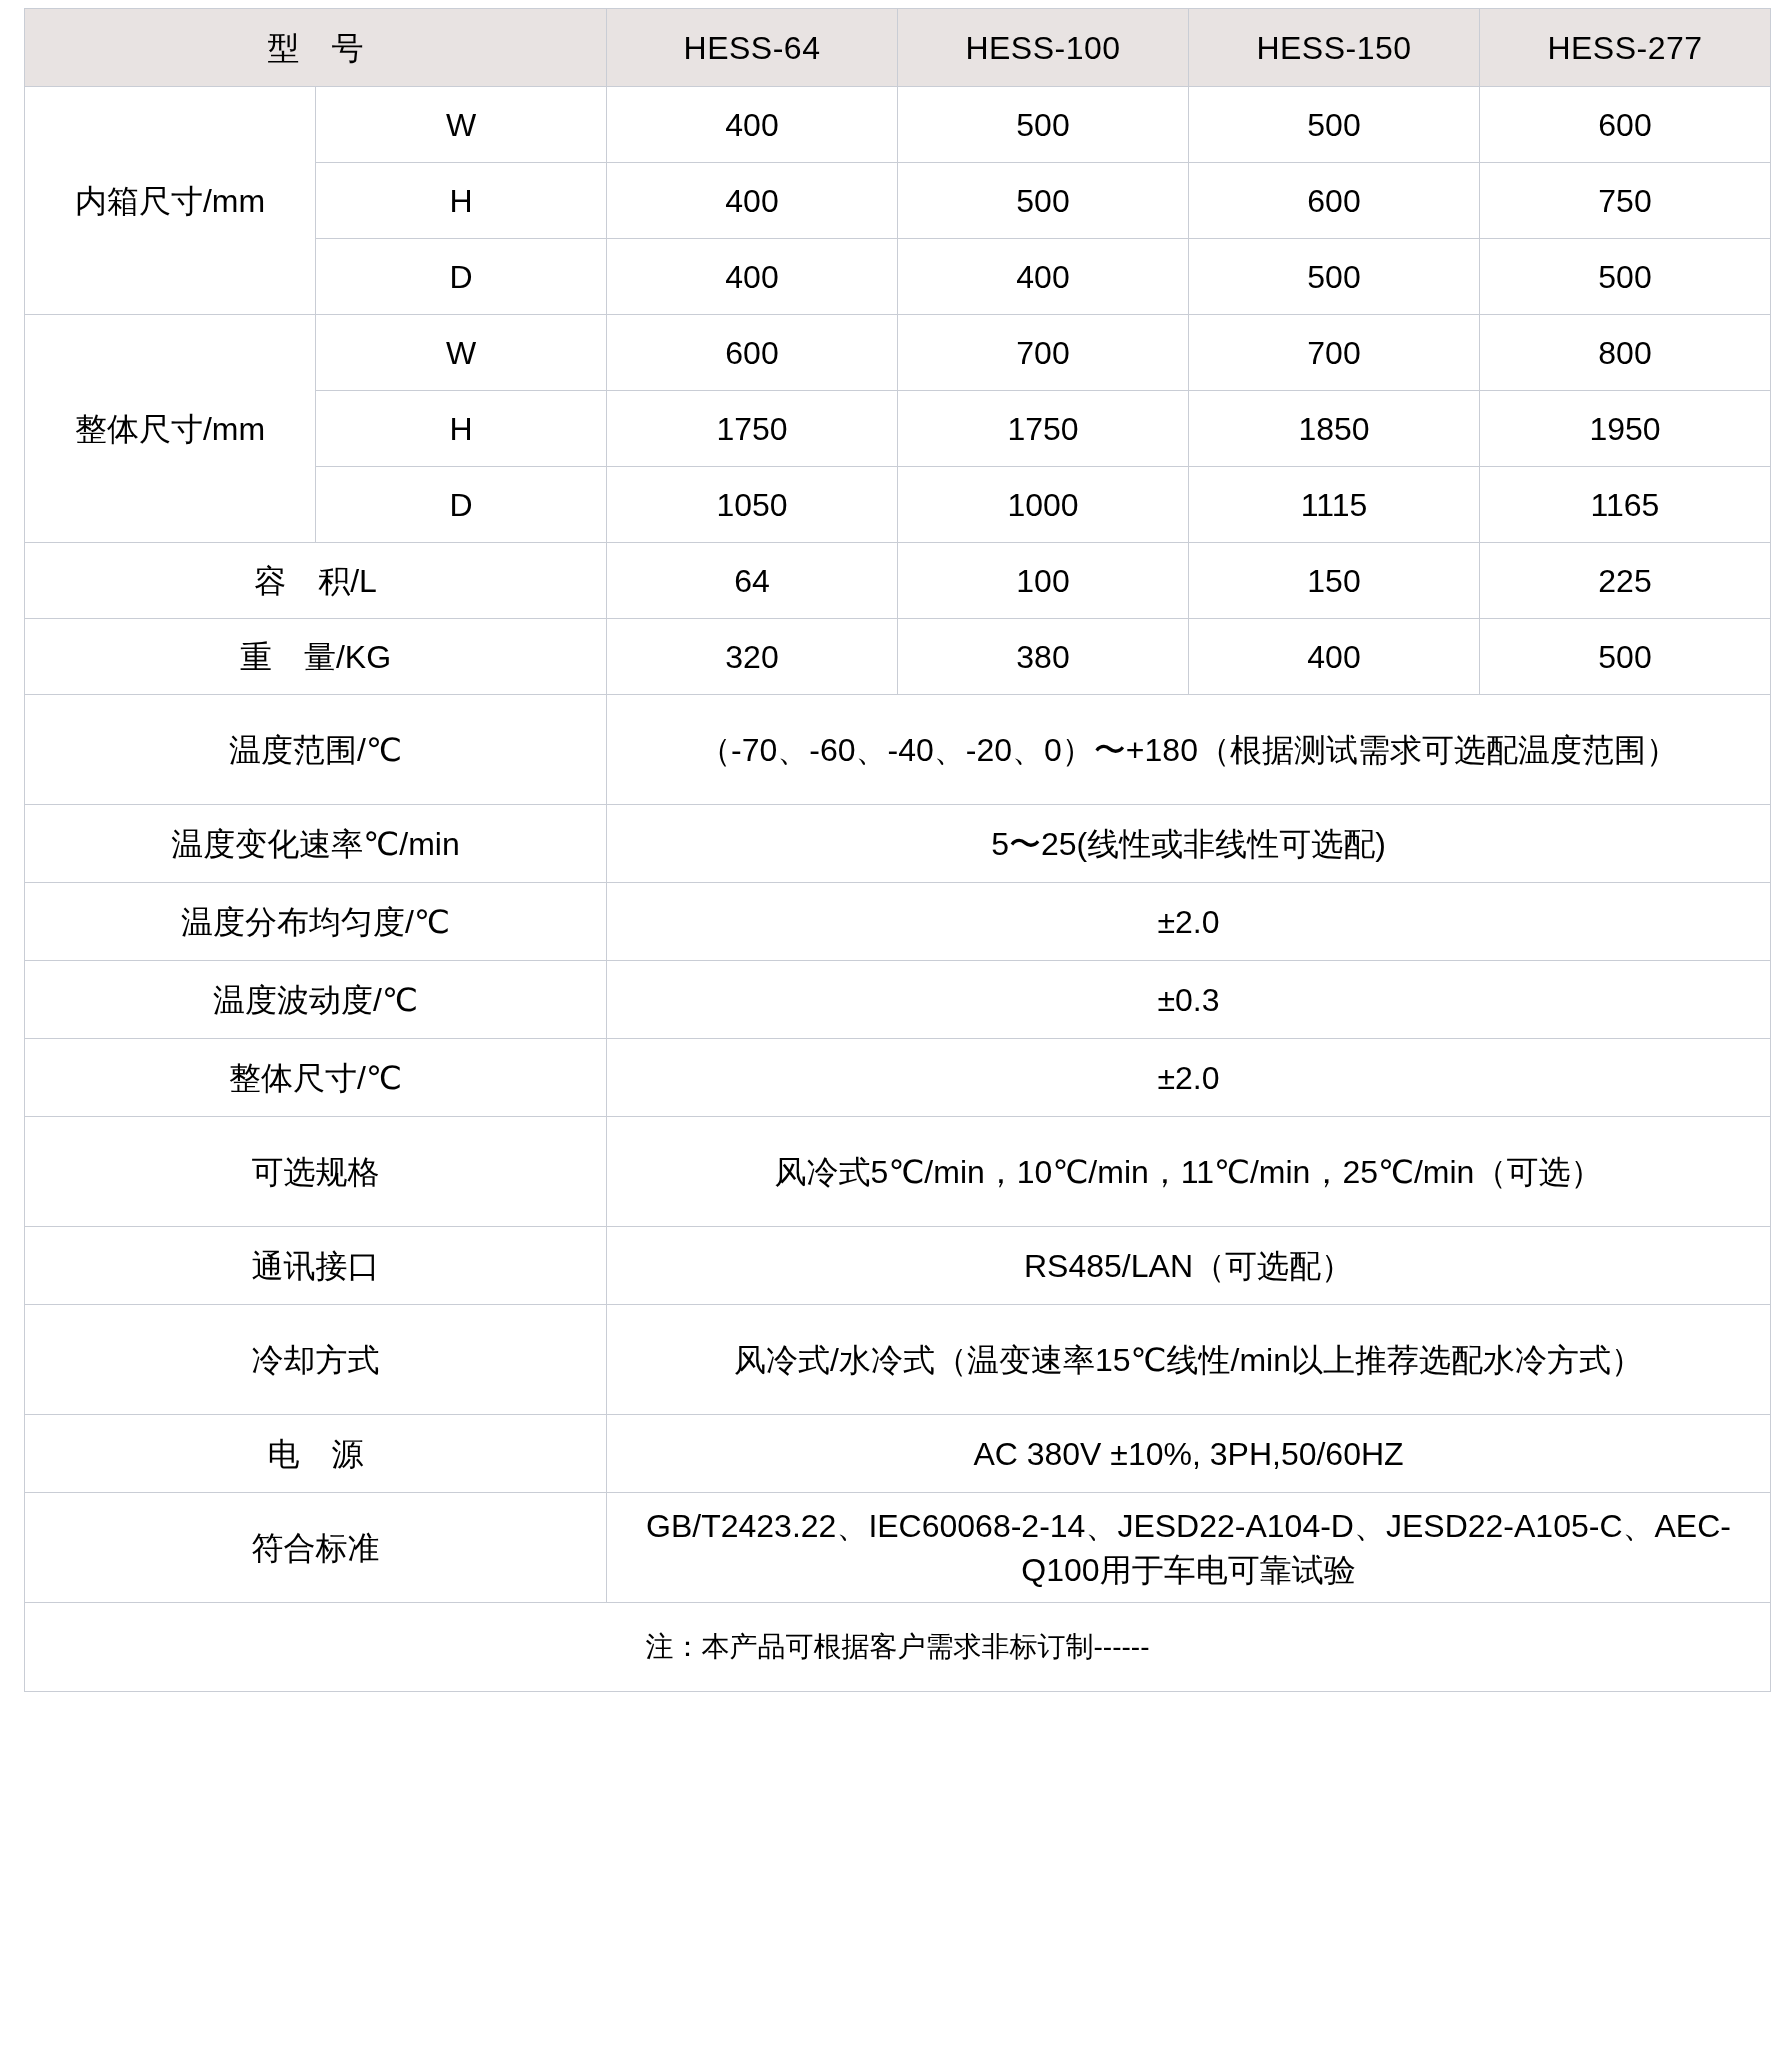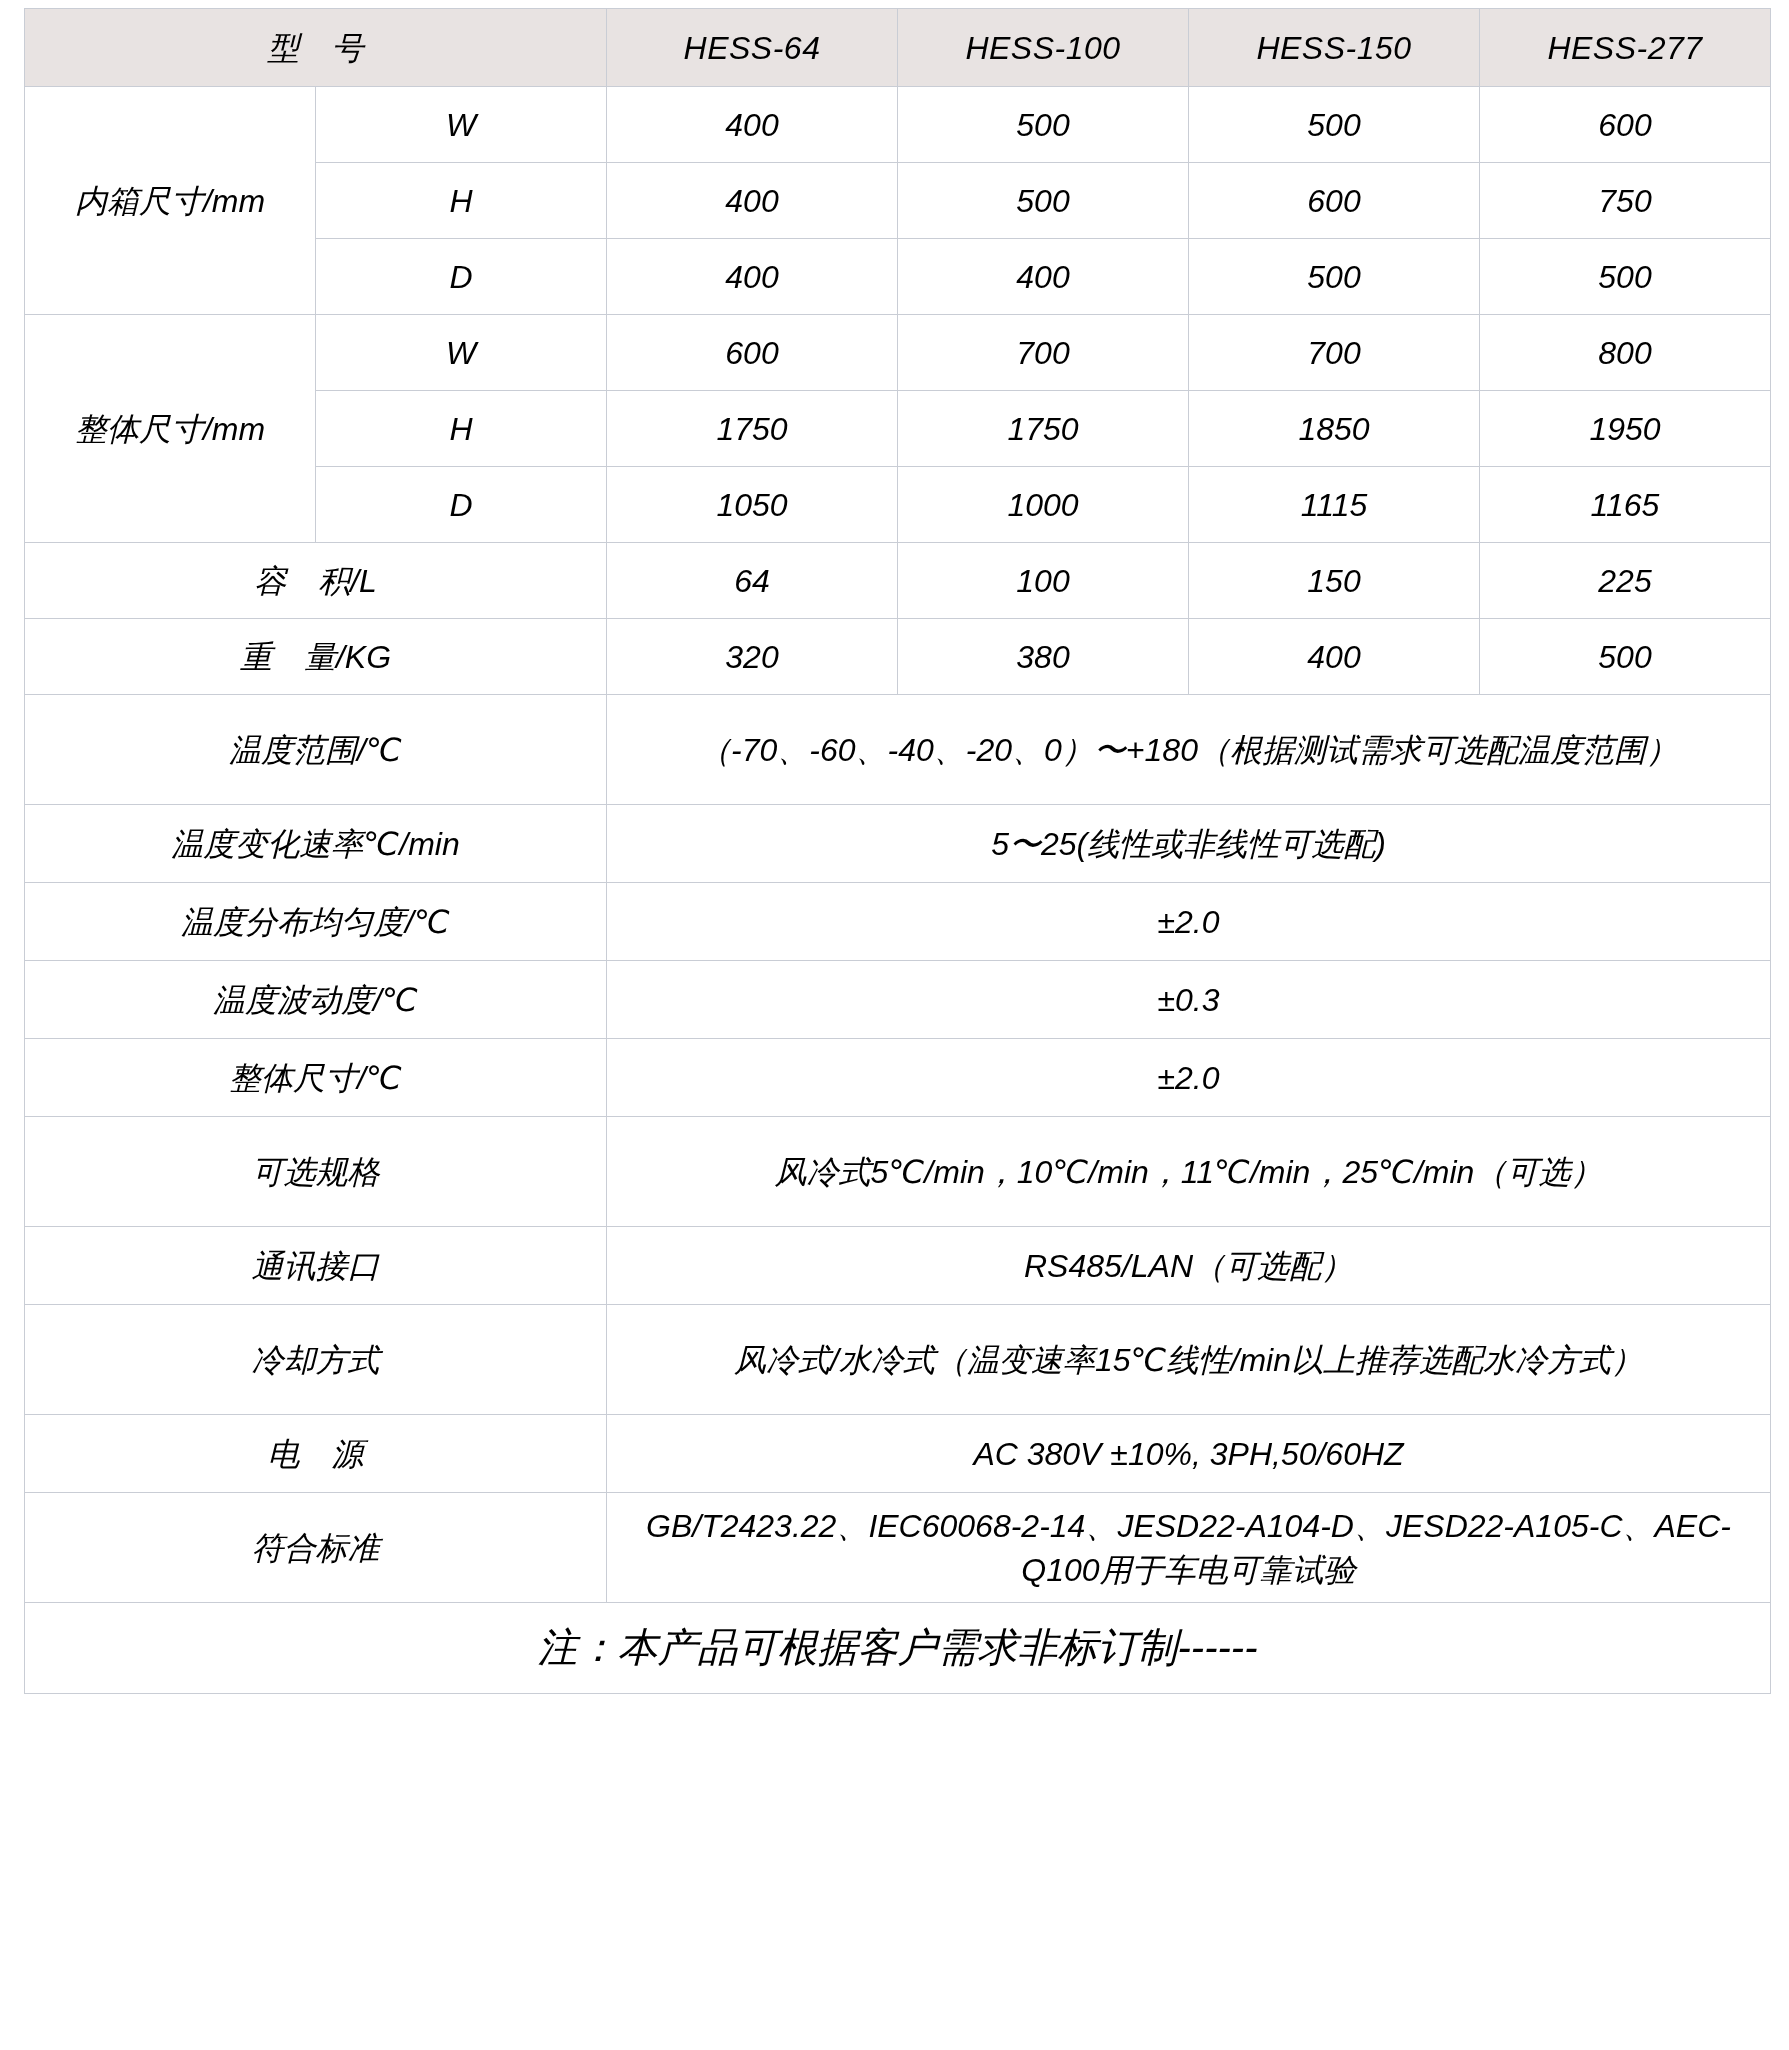--- a/index.html
+++ b/index.html
@@ -10,21 +10,20 @@
     height: 2051px;
     background: #ffffff;
     font-family: "Liberation Sans", "DejaVu Sans", sans-serif;
   }
   #page {
     position: relative;
     width: 1790px;
     height: 2051px;
     background: #ffffff;
     padding: 8.4px 20.5px 0 24px;
-    font-style: italic;
   }
   table.spec {
     width: 1745px;
     border-collapse: collapse;
     table-layout: fixed;
     background: #ffffff;
   }
   table.spec td, table.spec th {
     border: 0.9px solid #c9cdd5;
     text-align: center;
@@ -66,21 +65,21 @@
   }
   td.specvalue {
     font-size: 32px;
     padding: 15px 24px;
     line-height: 1.5;
   }
   tr.tallrow td { height: 110px; margin-left: 16px; }
   tr.midrow  td { height: 78px; }
   tr.noterow td {
     height: 89px;
-    font-size: 40px;
+    font-size: 28px;
     padding: 17px 9.3px;
   }
 </style>
 </head>
 <body>
 
 <div id="page">
   <table class="spec">
     <colgroup>
       <col class="c-label">

